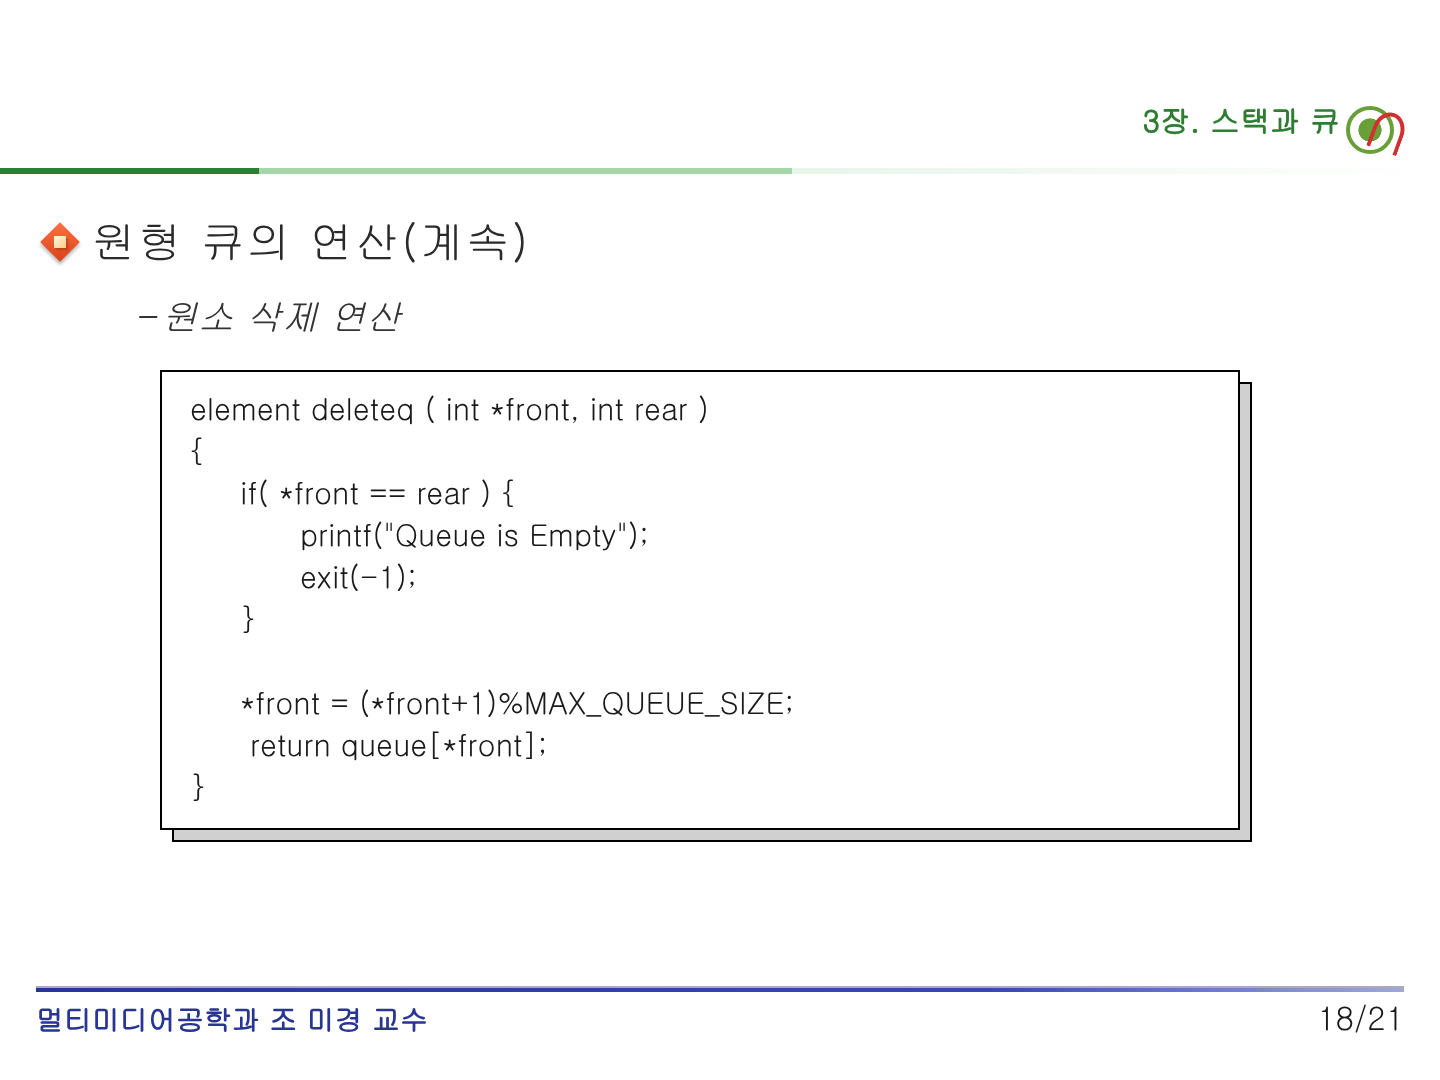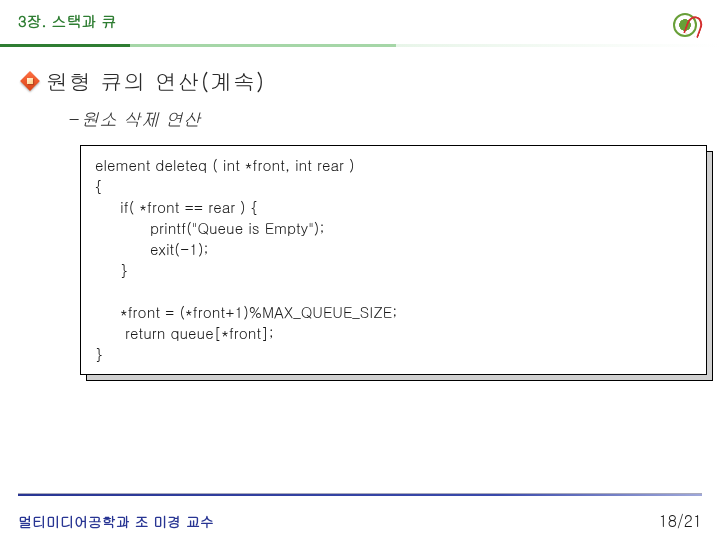--- a/index.html
+++ b/index.html
@@ -10,23 +10,24 @@
     body {
       width: 720px;
       height: 540px;
       background: white;
       font-family: "Malgun Gothic", Gulim, sans-serif;
       position: relative;
       overflow: hidden;
     }
     .header {
       display: flex;
-      justify-content: space-between;
+      justify-content: flex-end;
       align-items: flex-start;
       padding: 10px 18px 0 18px;
+      margin-top: 40px;
     }
     .chapter-title {
       color: #2e7d32;
       font-size: 15px;
       font-weight: bold;
       padding-bottom: 2px;
     }
     .title-underline {
       height: 3px;
       background: linear-gradient(to right, #2e7d32 0%, #2e7d32 18%, #a5d6a7 18%, #a5d6a7 55%, #e8f5e9 55%, transparent 100%);
@@ -131,21 +132,21 @@
       color: #333;
       font-style: italic;
     }
     .sub-dash {
       color: #333;
       margin-right: 4px;
     }
     .code-box-wrap {
       position: relative;
       margin: 14px 0 0 80px;
-      width: 627px;
+      width: 540px;
     }
     .code-shadow {
       position: absolute;
       top: 6px;
       left: 6px;
       width: 100%;
       height: 100%;
       background: #d0d0d0;
       border: 1.5px solid #000;
     }
@@ -164,21 +165,21 @@
       position: absolute;
       bottom: 44px;
       left: 18px;
       right: 18px;
       height: 3px;
       background: linear-gradient(to right, #283593 0%, #3949ab 70%, #9fa8da 100%);
       border-top: 1px solid #aab;
     }
     .footer {
       position: absolute;
-      bottom: 8px;
+      bottom: 20px;
       left: 18px;
       right: 18px;
       display: flex;
       justify-content: space-between;
       align-items: center;
       margin-top: 24px;
     }
     .footer-left {
       color: #283593;
       font-size: 14px;

